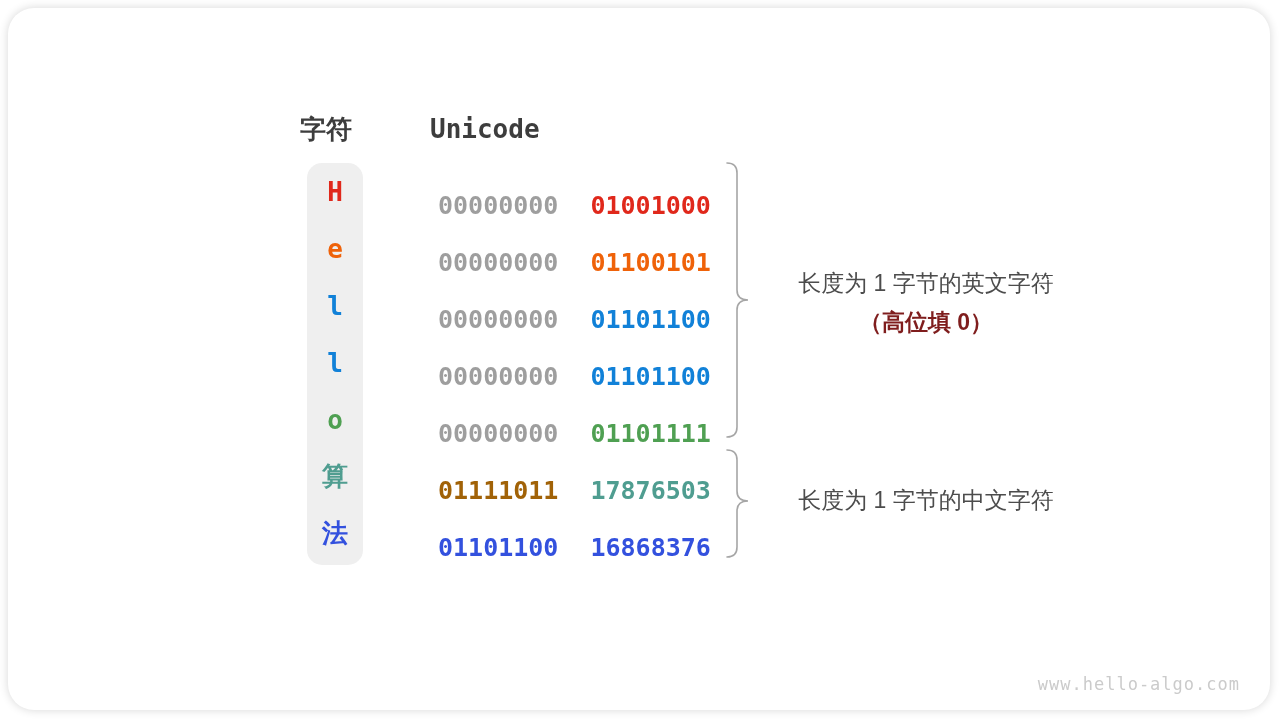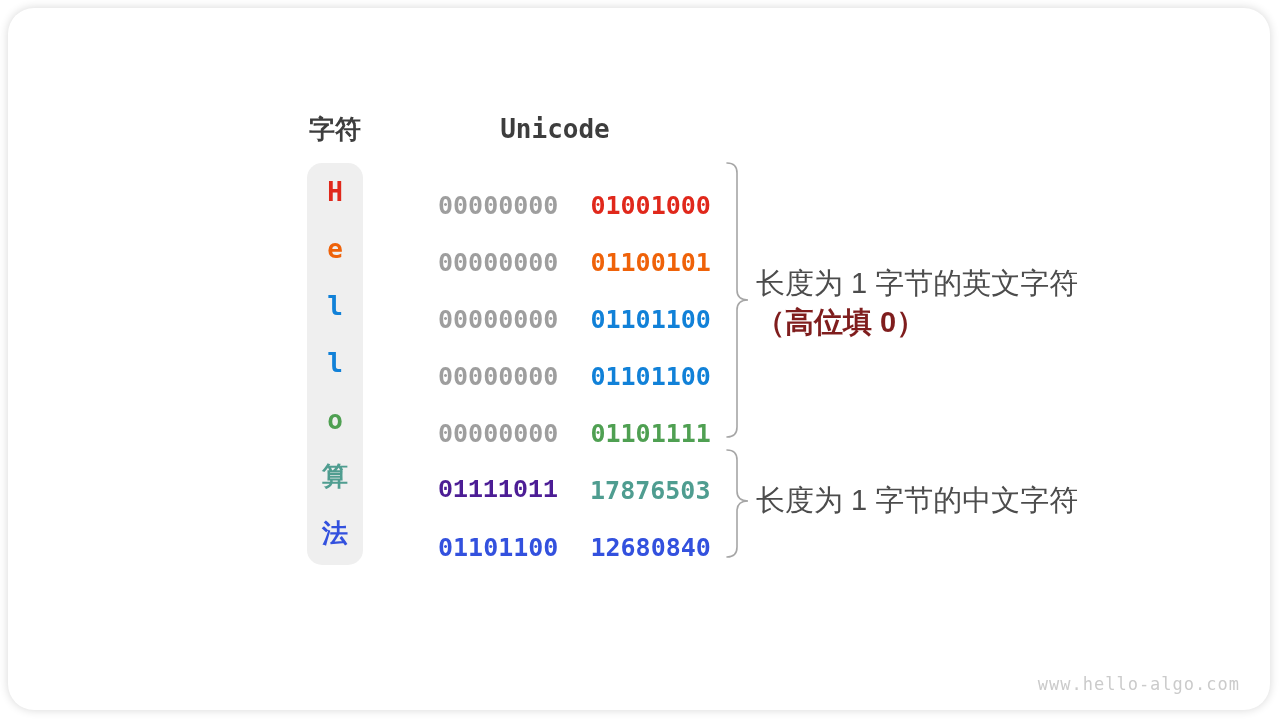--- a/index.html
+++ b/index.html
@@ -18,21 +18,20 @@
     width: 1262px; height: 702px;
     background: #ffffff;
     border-radius: 26px;
     box-shadow: 0 0 10px rgba(0,0,0,0.16);
   }
   .hdr {
     position: absolute;
     top: 112px;
     height: 34px;
     line-height: 34px;
-    text-align: center;
     font-size: 26px;
     font-weight: bold;
     color: #3d3d3d;
   }
   .hdr-char { left: 300px; width: 70px; }
   .hdr-unicode {
     left: 430px; width: 250px;
     font-family: "DejaVu Sans Mono", "Liberation Mono", monospace;
   }
   .char-col-bg {
@@ -75,22 +74,22 @@
     font-size: 25px;
     font-weight: bold;
     letter-spacing: 0px;
   }
   .row .b2 { margin-left: 32px; }
   .braces-svg { position: absolute; left: 718px; top: 155px; width: 44px; height: 410px; }
   .annotation {
     position: absolute;
     left: 756px;
     width: 340px;
-    text-align: left;
-    font-size: 29px;
+    text-align: center;
+    font-size: 23px;
     color: #4c4c4c;
     line-height: 39px;
   }
   .ann-1 { top: 264px; }
   .ann-1 .sub { color: #7f1d1d; font-weight: bold; }
   .ann-2 { top: 481px; }
   .watermark {
     position: absolute;
     right: 40px; top: 674px;
     font-family: "DejaVu Sans Mono", "Liberation Mono", monospace;
@@ -142,29 +141,29 @@
     <div class="row" style="top:228px">
       <span class="ch" style="color: rgb(79, 160, 82);">o</span>
       <span class="bytes">
           <span class="b1" style="color: rgb(158, 158, 158);">00000000</span>
           <span class="b2" style="color: rgb(79, 160, 82);">01101111</span>
         </span>
     </div>
     <div class="row" style="top:285px">
       <span class="ch" style="color: rgb(79, 157, 144);">算</span>
       <span class="bytes">
-          <span class="b1" style="color: #4c1d95; font-family: Liberation Mono, monospace;">01111011</span>
+          <span class="b1" style="color: #a16207;">01111011</span>
           <span class="b2" style="color: rgb(79, 157, 144);">17876503</span>
         </span>
     </div>
     <div class="row" style="top:342px">
       <span class="ch" style="color: rgb(51, 81, 222);">法</span>
       <span class="bytes">
           <span class="b1" style="color: rgb(51, 81, 222);">01101100</span>
-          <span class="b2" style="color: rgb(51, 81, 222);">12680840</span>
+          <span class="b2" style="color: rgb(51, 81, 222);">16868376</span>
         </span>
     </div>
   </div>
 
   <svg class="braces-svg" viewBox="0 0 44 410" fill="none">
     <path d="M 9,8 Q 19,8 19,18 L 19,135 Q 19,145 30,145 Q 19,145 19,155 L 19,272 Q 19,282 9,282" stroke="#a6a6a6" stroke-width="1.6" fill="none" stroke-linecap="round"></path>
     <path d="M 9,295 Q 19,295 19,305 L 19,336 Q 19,346 30,346 Q 19,346 19,356 L 19,392 Q 19,402 9,402" stroke="#a6a6a6" stroke-width="1.6" fill="none" stroke-linecap="round"></path>
   </svg>
 
   <div class="annotation ann-1">

